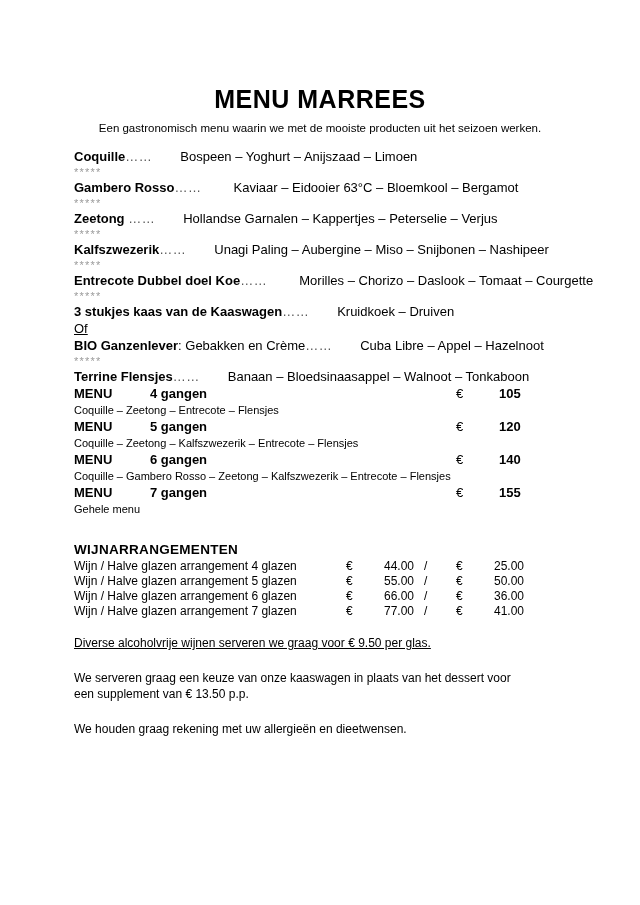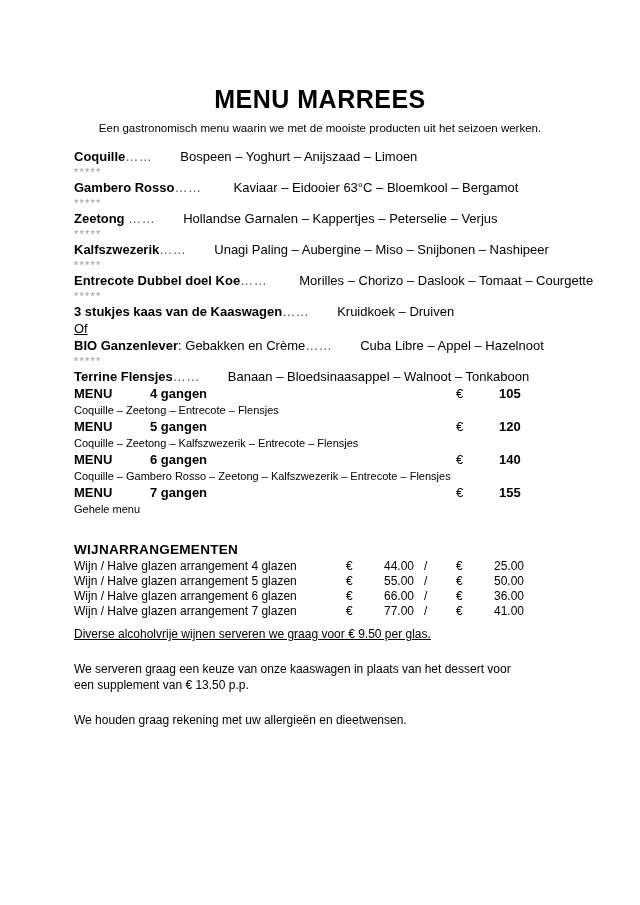--- a/index.html
+++ b/index.html
@@ -126,21 +126,21 @@
     line-height: 15px;
   }
   .wine-name { position: absolute; left: 0; }
   .wine-cur1 { position: absolute; left: 272px; }
   .wine-p1   { position: absolute; left: 310px; }
   .wine-slash{ position: absolute; left: 350px; }
   .wine-cur2 { position: absolute; left: 382px; }
   .wine-p2   { position: absolute; left: 420px; }
 
   .note-underline {
-    margin: 7px 0 0 0;
+    margin: 16px 0 0 0;
     font-size: 12px;
     line-height: 16px;
     text-decoration: underline;
   }
   .note {
     margin: 19px 0 0 0;
     font-size: 12px;
     line-height: 16px;
   }
 </style>

